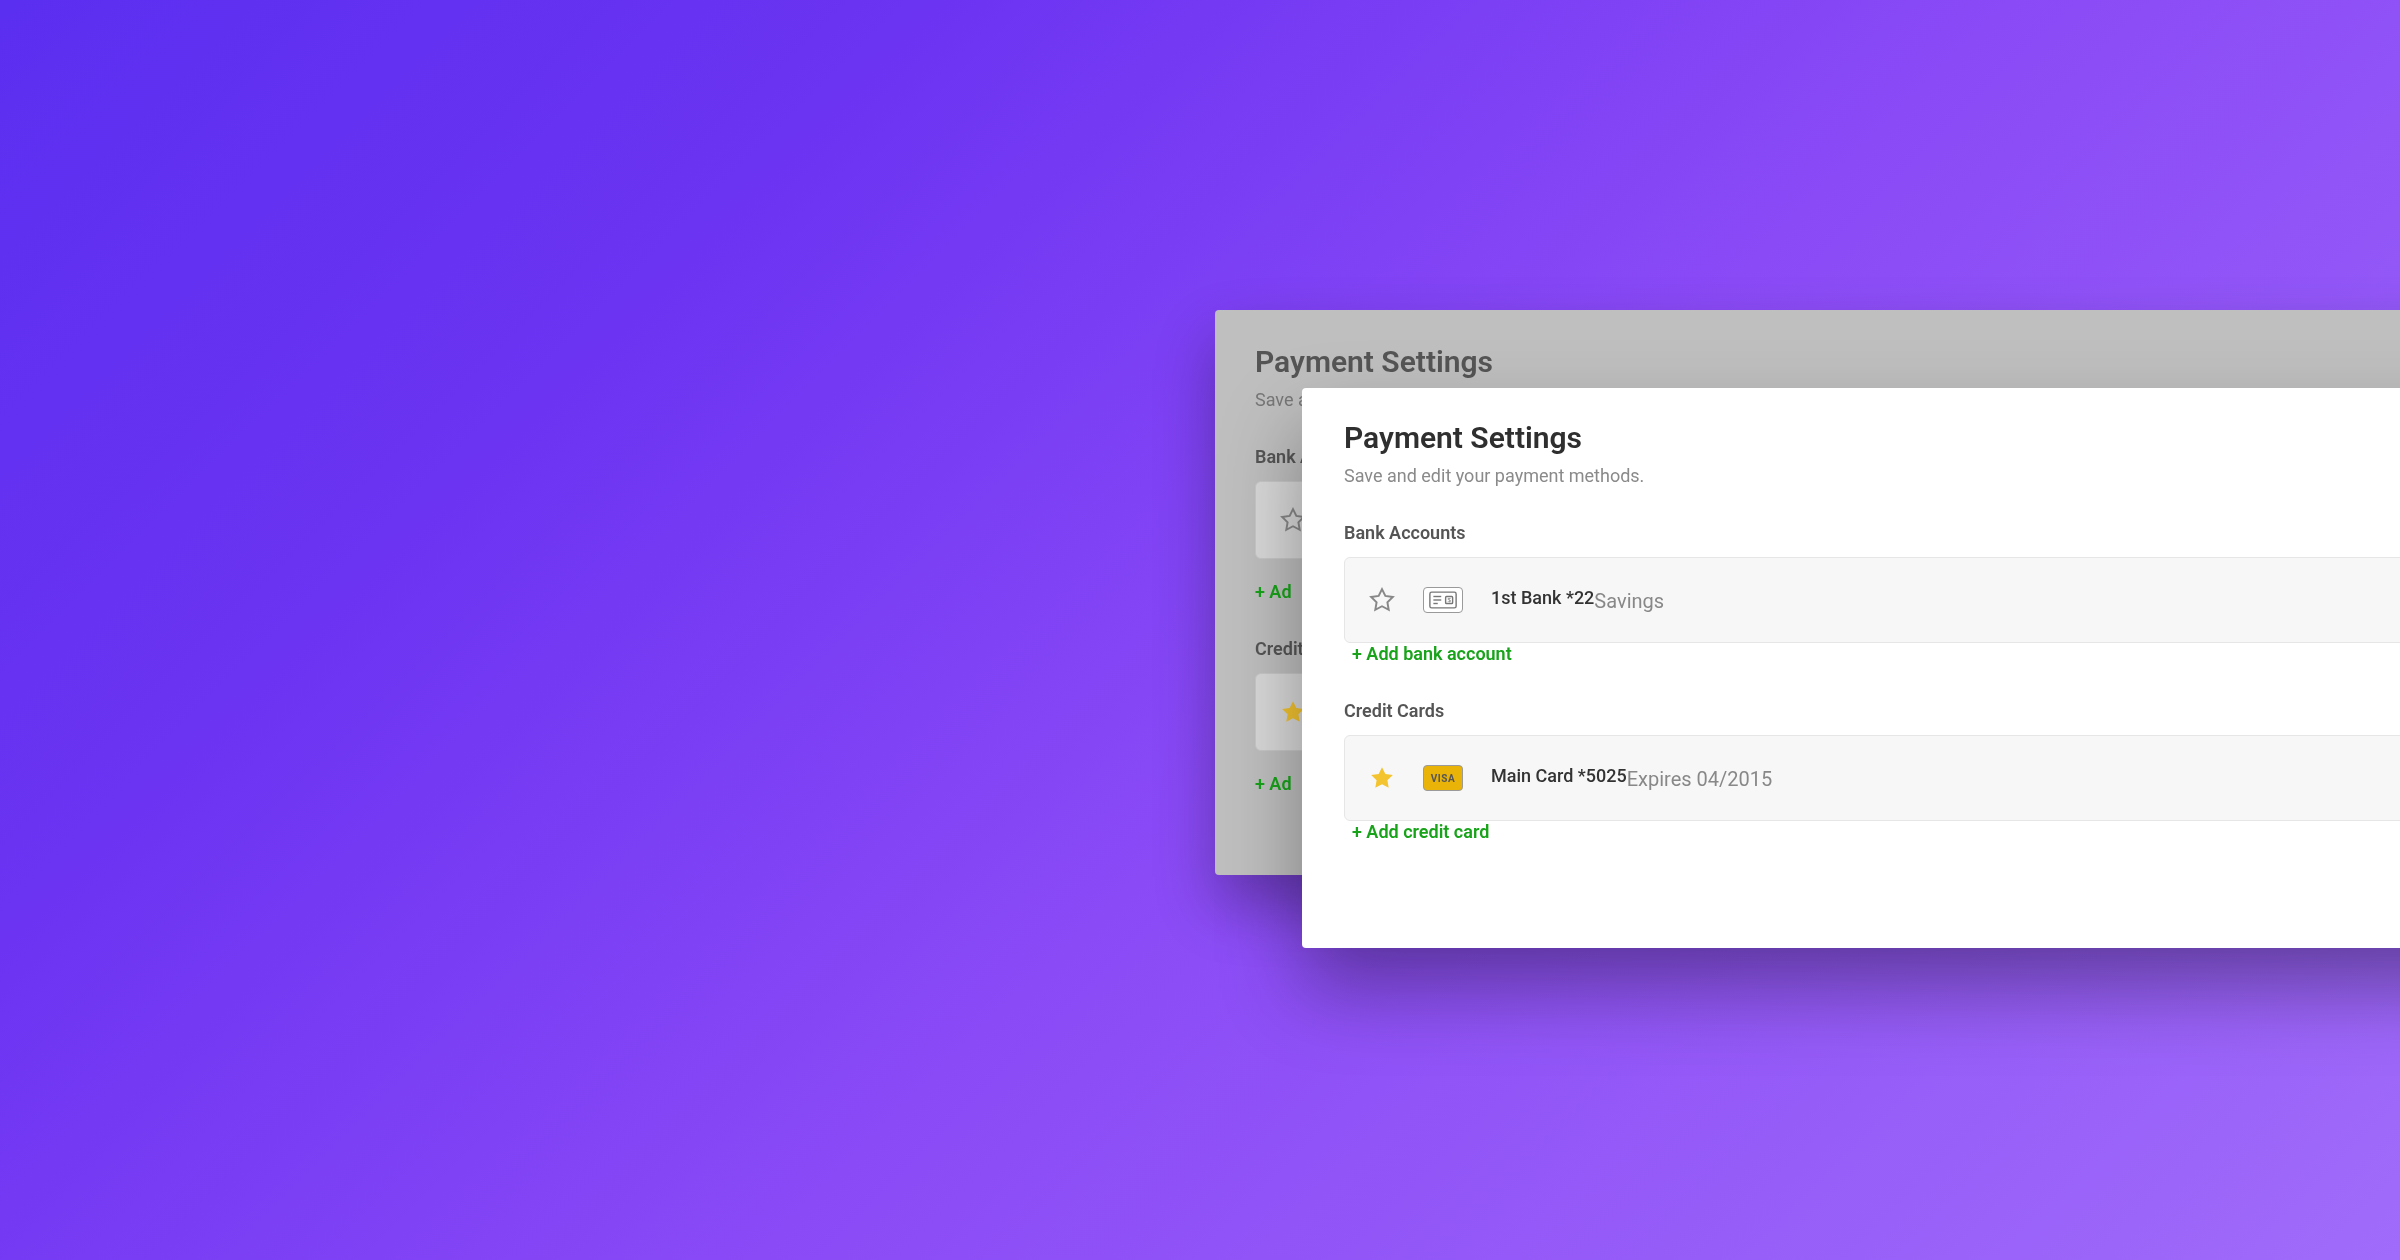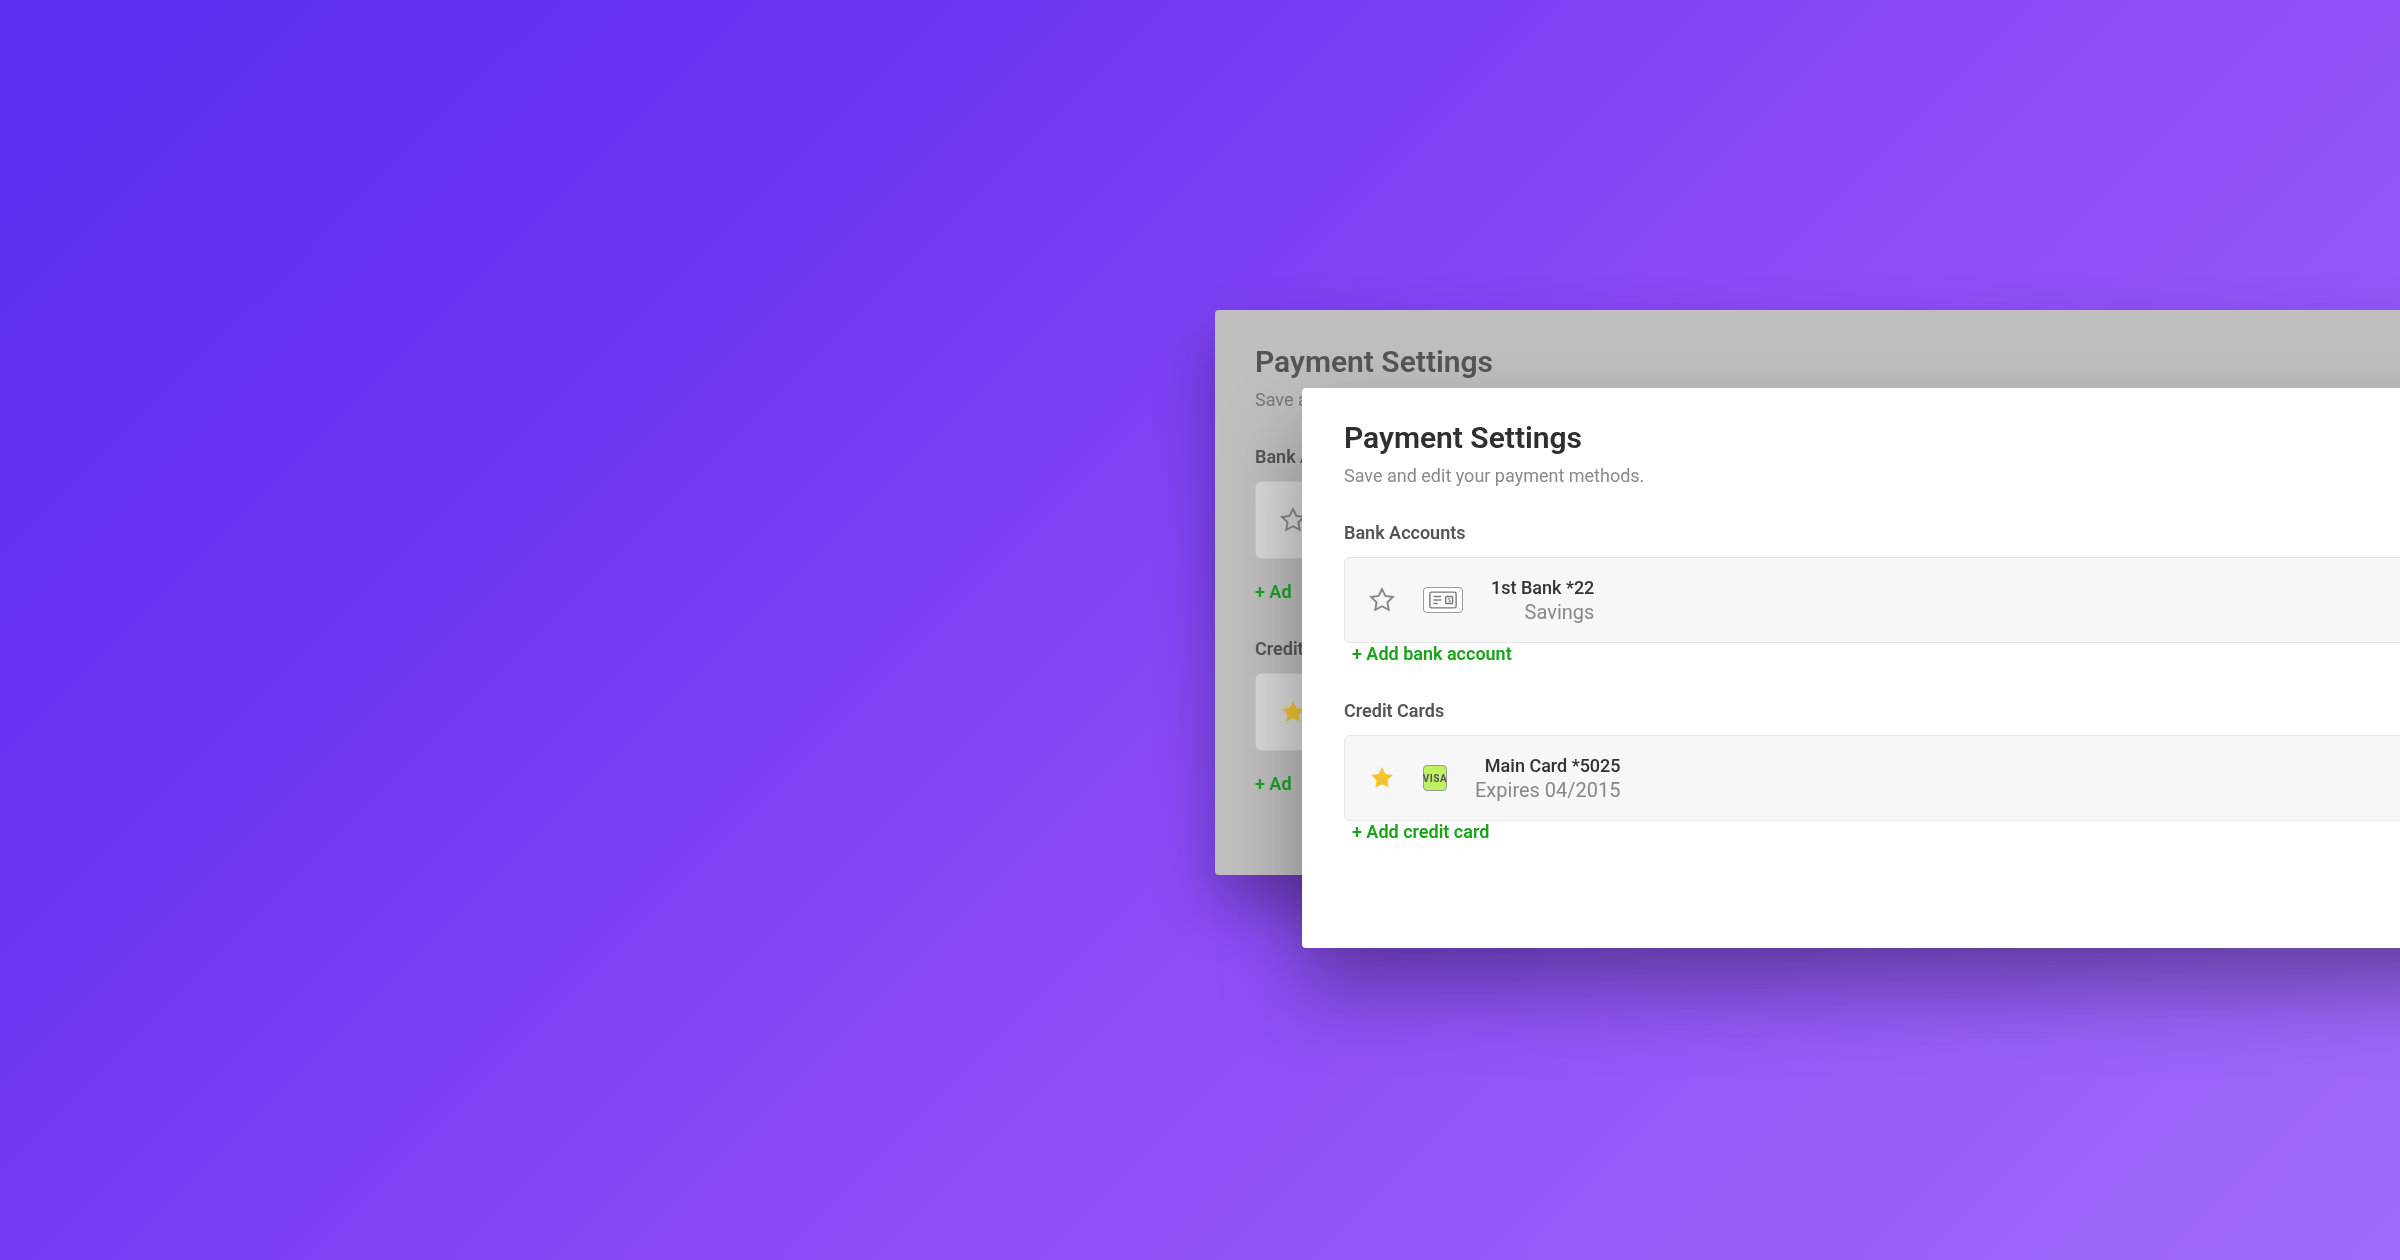--- a/index.html
+++ b/index.html
@@ -62,32 +62,32 @@
     background: #f7f7f7;
     border: 1px solid #e6e6e6;
     border-radius: 6px;
     height: 86px;
     display: flex;
     align-items: center;
     padding: 0 24px;
     gap: 28px;
   }
   .card-front .add-link { font-size: 18px; font-weight: 600; color: #18a31a; cursor: pointer; display: inline-block; margin-left: 8px;}
-  .row .texts { display:flex; flex-direction:column;text-align:right; }
+  .row .texts { display:flex; flex-direction:row; }
   .row .title { font-size: 18px; color: #333; font-weight: 500;}
   .row .meta  { font-size: 20px; color: #888; margin-top: 2px;}
 
   
   .star-outline svg, .star-filled svg { width: 26px; height: 26px; display:block; }
   .star-outline { color: #888; }
   .star-filled  { color: #f4c430; }
   .visa-badge {
-    width: 24px; height: 26px; border: 1.5px solid #9a9a9a; border-radius: 4px;
+    width: 40px; height: 26px; border: 1.5px solid #9a9a9a; border-radius: 4px;
     display:flex; align-items:center; justify-content:center;
-    font-size: 10px; font-weight:700; letter-spacing:0.5px; color:#555; background:#bef264;
+    font-size: 10px; font-weight:700; letter-spacing:0.5px; color:#555; background:#eab308;
   }
   .check-badge {
     width: 40px; height: 26px; border: 1.5px solid #9a9a9a; border-radius: 4px;
     display:flex; align-items:center; justify-content:center; background:#fff;
   }
   .check-badge svg { width: 28px; height: 18px; }
 </style>
 </head>
 <body>
 

